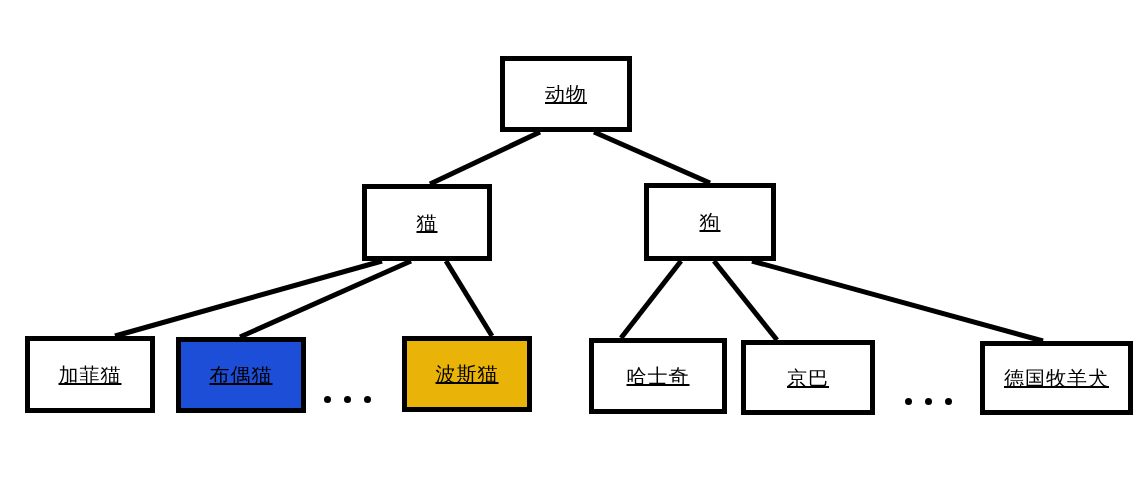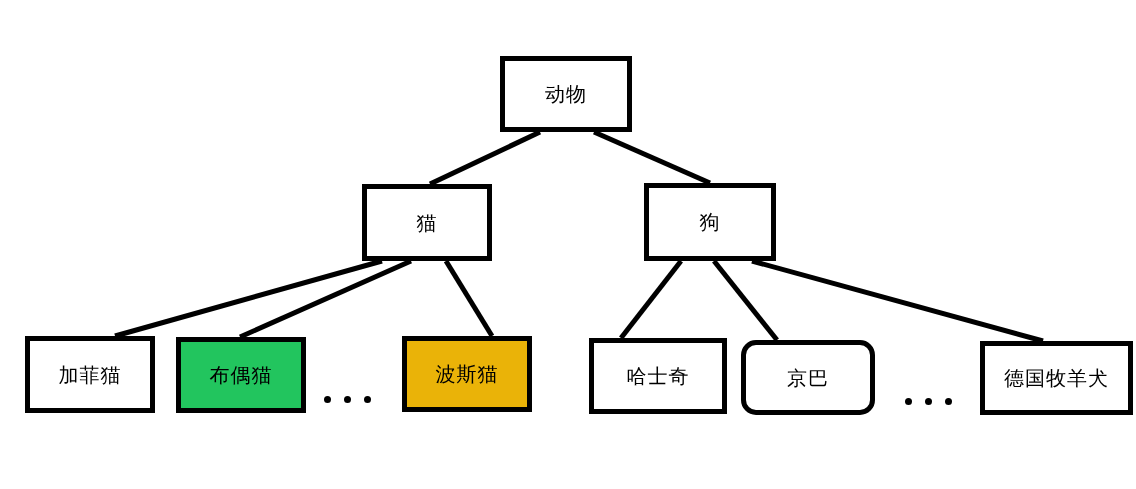--- a/index.html
+++ b/index.html
@@ -26,20 +26,21 @@
   }
   .node {
     position: absolute;
     box-sizing: border-box;
     background: #ffffff;
     border: 5px solid #000000;
     display: flex;
     align-items: center;
     justify-content: center;
     z-index: 2;
+    text-decoration: underline;
   }
   .node-label {
     color: #000000;
     font-size: 20px;
     line-height: 1;
     letter-spacing: 1px;
     white-space: nowrap;
     font-family: "DejaVu Sans", "Liberation Sans", sans-serif;
   }
   .ellipsis {
@@ -78,30 +79,30 @@
     </div>
     <div class="node" style="left: 362px; top: 184px; width: 130px; height: 77px; border-color: rgb(0, 0, 0); background: rgb(255, 255, 255);">
       <span class="node-label">猫</span>
     </div>
     <div class="node" style="left: 644px; top: 183px; width: 132px; height: 78px; border-color: rgb(0, 0, 0); background: rgb(255, 255, 255);">
       <span class="node-label">狗</span>
     </div>
     <div class="node" style="left: 25px; top: 336px; width: 130px; height: 77px; border-color: rgb(0, 0, 0); background: rgb(255, 255, 255);">
       <span class="node-label">加菲猫</span>
     </div>
-    <div class="node" style="left: 176px; top: 337px; width: 130px; height: 76px; border-color: rgb(0, 0, 0); background: #22c55e;">
+    <div class="node" style="left: 176px; top: 337px; width: 130px; height: 76px; border-color: rgb(0, 0, 0); background: #1d4ed8;">
       <span class="node-label">布偶猫</span>
     </div>
     <div class="node" style="left: 402px; top: 336px; width: 130px; height: 76px; border-color: rgb(0, 0, 0); background: #eab308;">
       <span class="node-label">波斯猫</span>
     </div>
     <div class="node" style="left: 589px; top: 338px; width: 138px; height: 76px; border-color: rgb(0, 0, 0); background: rgb(255, 255, 255);">
       <span class="node-label">哈士奇</span>
     </div>
-    <div class="node" style="left: 741px; top: 340px; width: 134px; height: 75px; border-color: rgb(0, 0, 0); background: rgb(255, 255, 255); border-radius: 15px;">
+    <div class="node" style="left: 741px; top: 340px; width: 134px; height: 75px; border-color: rgb(0, 0, 0); background: rgb(255, 255, 255);">
       <span class="node-label">京巴</span>
     </div>
     <div class="node" style="left: 980px; top: 341px; width: 153px; height: 74px; border-color: rgb(0, 0, 0); background: rgb(255, 255, 255);">
       <span class="node-label">德国牧羊犬</span>
     </div>
     <div class="ellipsis" title="..." style="left: 324px; top: 396px;">
       <span class="dot"></span>
       <span class="dot"></span>
       <span class="dot"></span>
     </div>

